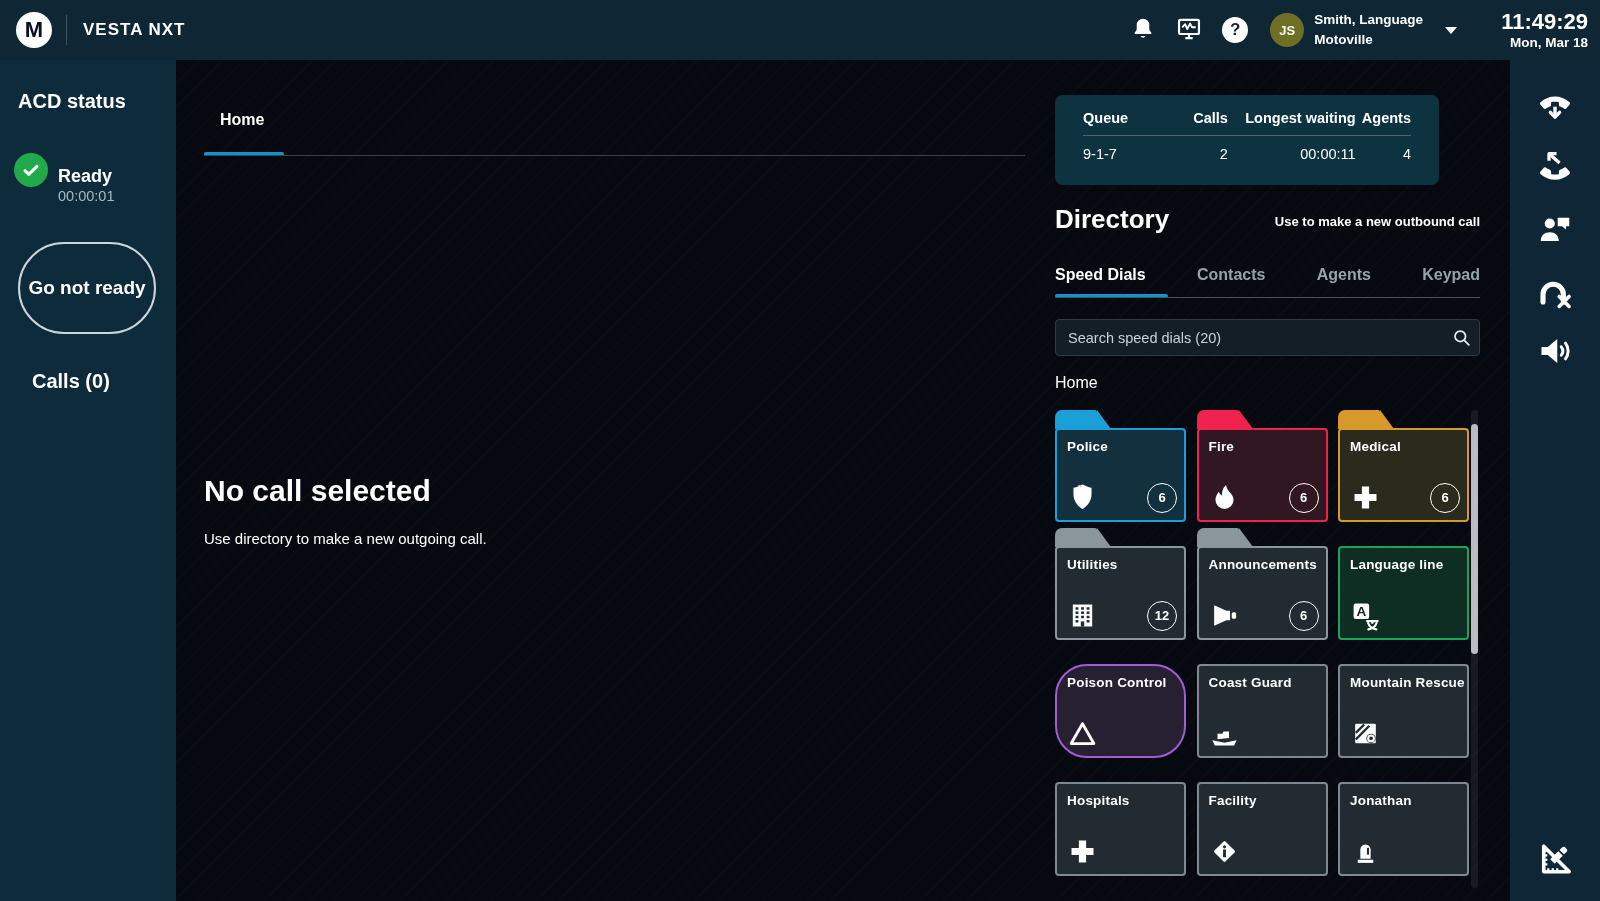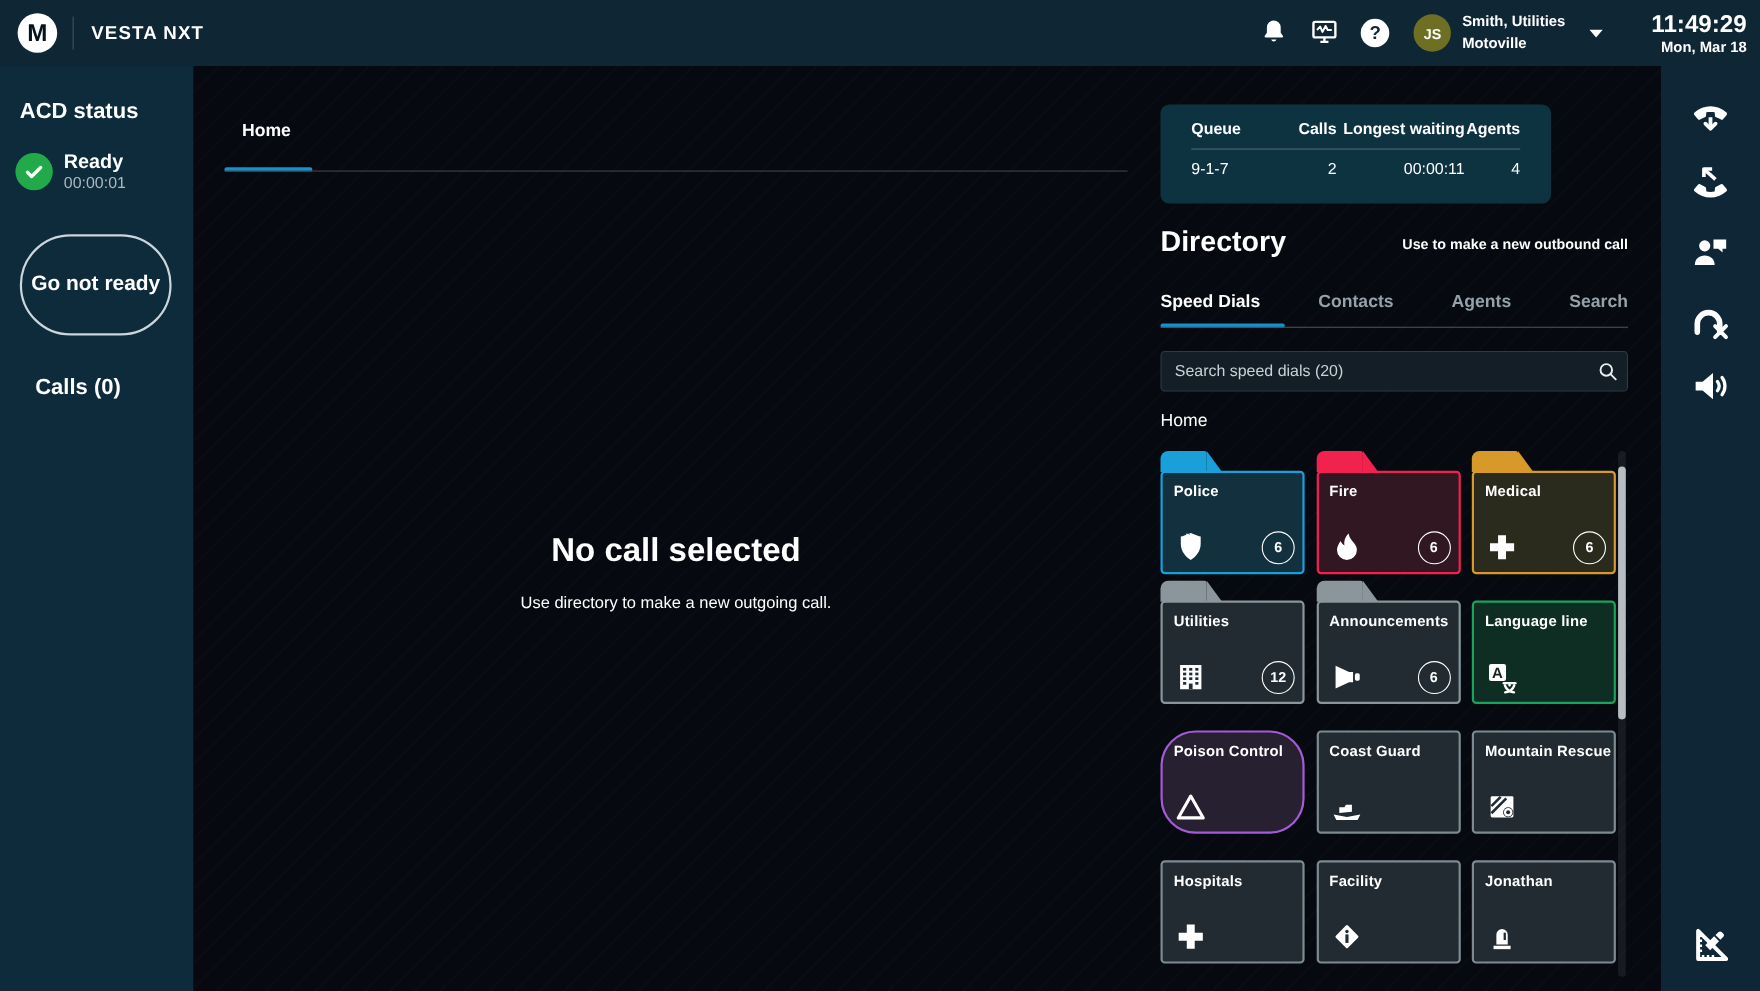--- a/index.html
+++ b/index.html
@@ -34,47 +34,47 @@
   .clock-date { font-size:13.5px; font-weight:bold; }
 
   
   #sidebar { position:absolute; left:0; top:60px; width:176px; bottom:0;
     background:#0d2b3b; }
   .acd-title { font-size:20px; font-weight:bold; margin:30px 0 0 18px; }
   .status-row { display:flex; align-items:center; gap:10px; margin:24px 0 0 14px; }
   .status-check { width:34px; height:34px; border-radius:50%; background:#21a94a;
     display:flex; align-items:center; justify-content:center; flex:none; }
   .status-check svg { width:22px; height:22px; }
-  .status-label { font-size:18px; font-weight:bold; line-height:1.2; }
+  .status-label { font-size:18px; font-weight:bold; line-height:1.2;margin-top:29px; }
   .status-timer { font-size:14.5px; color:#aab8c0; }
   .gnr-btn { display:block; margin:38px 0 0 18px; width:138px; height:92px;
     background:transparent; border:2.5px solid #ccd5db; border-radius:48px;
     color:#fff; font-family:inherit; font-size:19px; font-weight:bold;
     line-height:1.25; cursor:pointer; }
   .calls-title { font-size:20px; font-weight:bold; margin:36px 0 0 32px; }
 
   
   #main { position:absolute; left:176px; top:60px; right:90px; bottom:0;
     background:
       repeating-linear-gradient(135deg, rgba(255,255,255,0.012) 0 2px, transparent 2px 16px),
       #060a10; }
   .main-tab { position:absolute; left:44px; top:51px; font-size:16px;
     font-weight:bold; background:none; border:none; color:#fff; cursor:pointer;
     font-family:inherit; }
   .tab-underline-active { position:absolute; left:28px; top:92px; width:80px;
     height:4px; background:#1193cf; border-radius:2px; }
   .tab-underline-track { position:absolute; left:28px; top:95px; width:821px;
     height:1px; background:#3c444b; }
-  .empty-state { position:absolute; left:28px; top:424px; width:821px; text-align:center; }
+  .empty-state { position:absolute; left:28px; top:414px; width:821px; text-align:left; }
   .empty-title { font-size:30px; font-weight:bold; }
   .empty-sub { font-size:15px; margin-top:22px; }
 
   
   .dir-panel { position:absolute; left:879px; top:0; width:425px; height:100%; }
-  .queue-card { position:absolute; top:35px; left:0; width:355px; height:90px;
+  .queue-card { position:absolute; top:35px; left:0; width:384px; height:90px;
     background:#0d3341; border-radius:8px; padding:15px 28px 0; }
   .queue-grid { display:grid; grid-template-columns:1.1fr 0.6fr 1.5fr 0.65fr; }
   .queue-grid span { font-size:14.5px; }
   .qh { font-weight:bold; }
   .q-right { text-align:right; }
   .queue-div { border:none; border-top:1px solid #53646e; margin:9px 0 10px; }
 
   .dir-head { position:absolute; top:146px; left:0; width:425px;
     display:flex; align-items:flex-end; justify-content:space-between; }
   .dir-title { font-size:26px; font-weight:bold; line-height:1; }
@@ -163,21 +163,21 @@
     </button>
     <button class="hdr-iconbtn">
       <span class="help-circle">
         <span class="help-q">?</span>
       </span>
     </button>
     <div class="avatar">
       <span>JS</span>
     </div>
     <div class="username">
-      <div>Smith, Utilities</div>
+      <div>Smith, Language</div>
       <div>Motoville</div>
     </div>
     <button class="chev-btn">
       <span class="chevron-down"></span>
     </button>
     <div class="clock">
       <div class="clock-time">11:49:29</div>
       <div class="clock-date">Mon, Mar 18</div>
     </div>
   </div>
@@ -230,21 +230,21 @@
 
     <div class="dir-head">
       <span class="dir-title">Directory</span>
       <span class="dir-hint">Use to make a new outbound call</span>
     </div>
 
     <div class="dir-tabs">
       <button class="dtab active">Speed Dials</button>
       <button class="dtab">Contacts</button>
       <button class="dtab">Agents</button>
-      <button class="dtab">Search</button>
+      <button class="dtab">Keypad</button>
     </div>
     <div class="dirtab-underline-active"></div>
     <div class="dirtab-underline-track"></div>
 
     <div class="search-box">
       <input class="search-input" type="text" placeholder="Search speed dials (20)" style="">
       <span class="search-icon">
         <svg viewBox="0 0 24 24">
             <circle cx="10.6" cy="10.6" r="6" fill="none" stroke="#e8edf0" stroke-width="2"></circle>
             <path d="M15.2 15.2l5.2 5.2" stroke="#e8edf0" stroke-width="2" stroke-linecap="round"></path>

